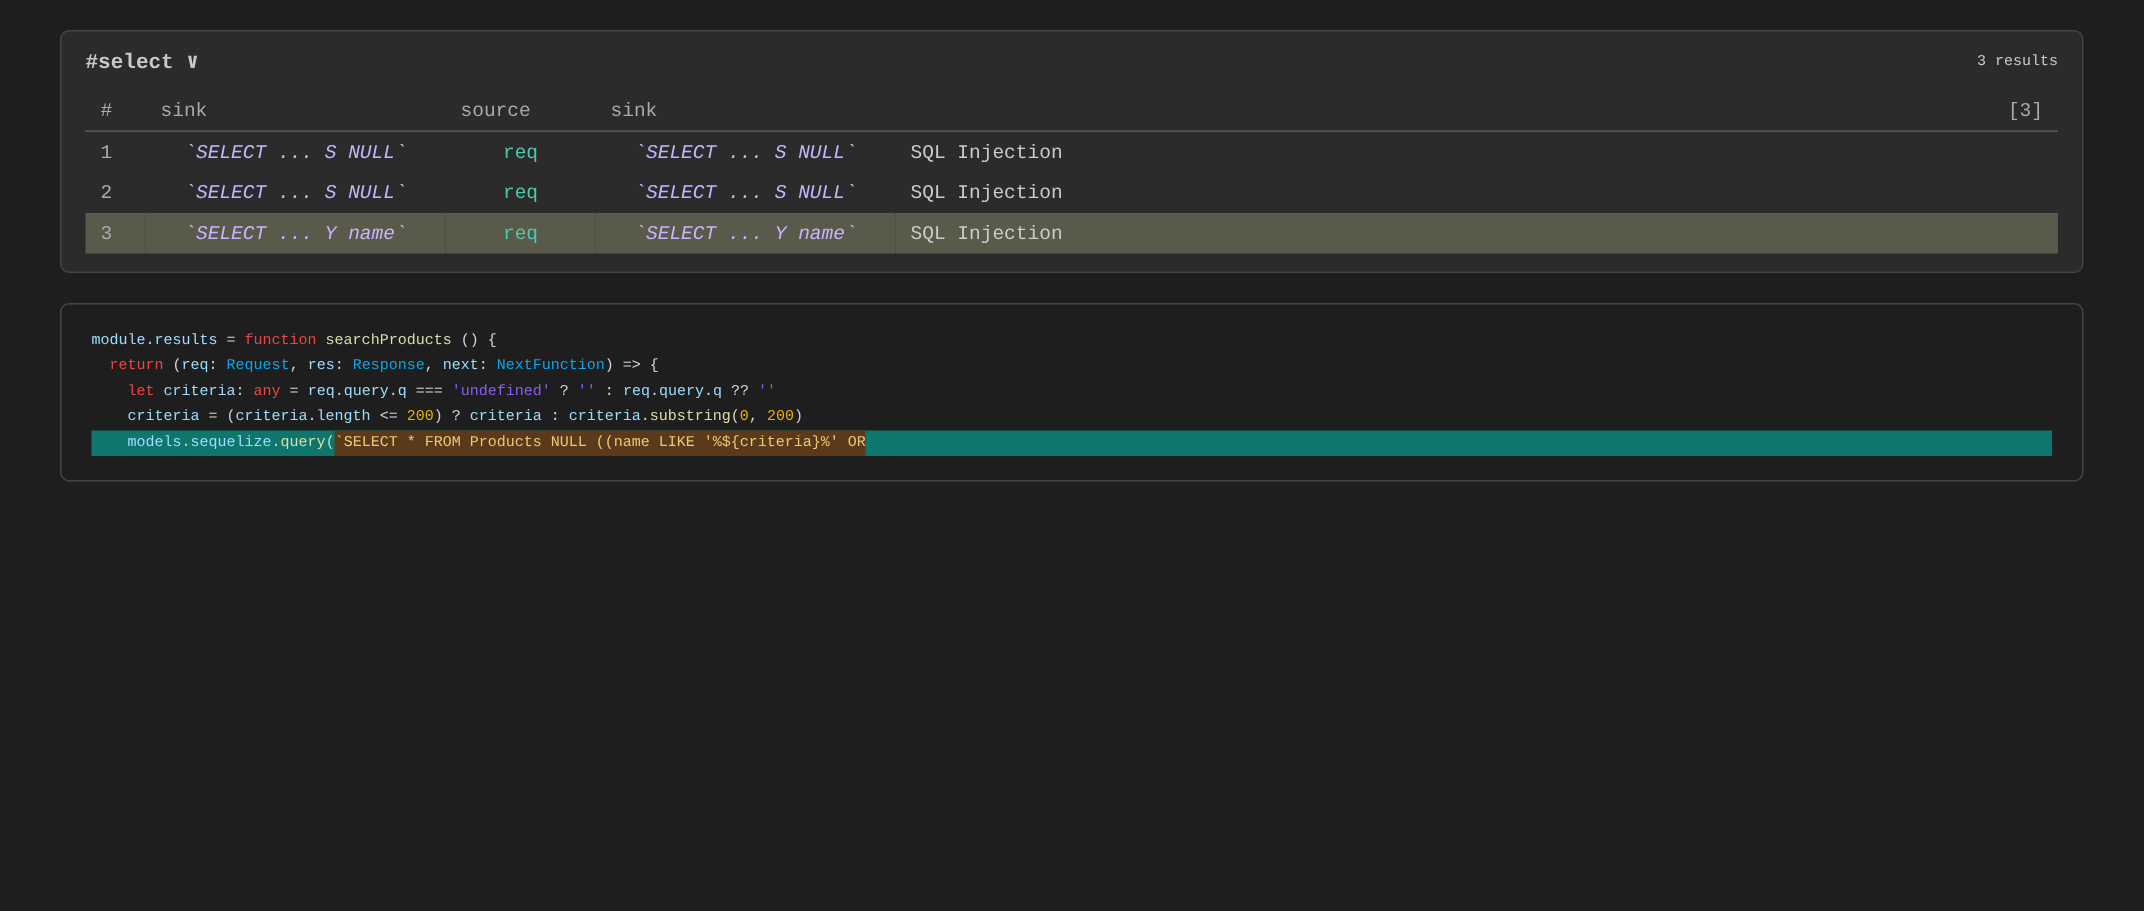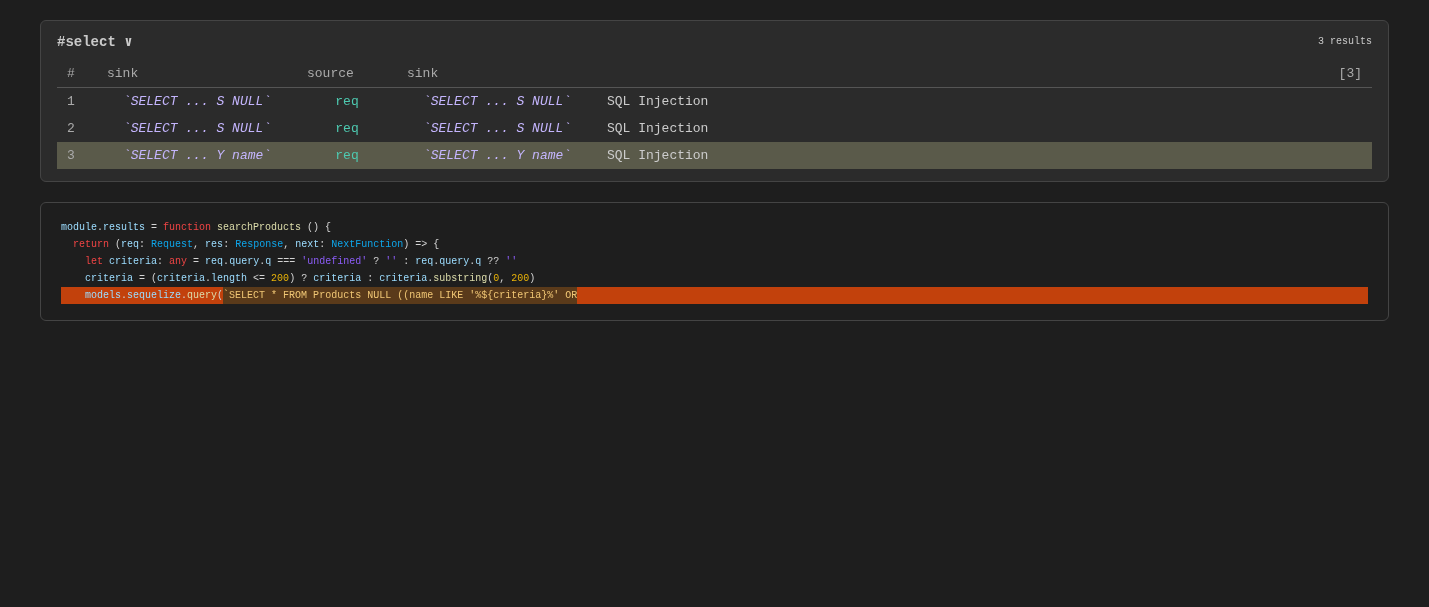--- a/index.html
+++ b/index.html
@@ -139,21 +139,21 @@
       line-height: 1.7;
     }
 
     .code-line {
       display: flex;
       white-space: pre;
       flex-wrap: nowrap;
     }
 
     .code-line.highlighted-line {
-      background: #c2410c;
+      background: #0f766e;
     }
 
     
     .c-keyword    { color: #ef4444; }   
     .c-func       { color: #dcdcaa; }   
     .c-text       { color: #d4d4d4; }   
     .c-string     { color: #8b5cf6; }   
     .c-number     { color: #eab308; }   
     .c-type       { color: #0ea5e9; }   
     .c-module     { color: #9cdcfe; }   

